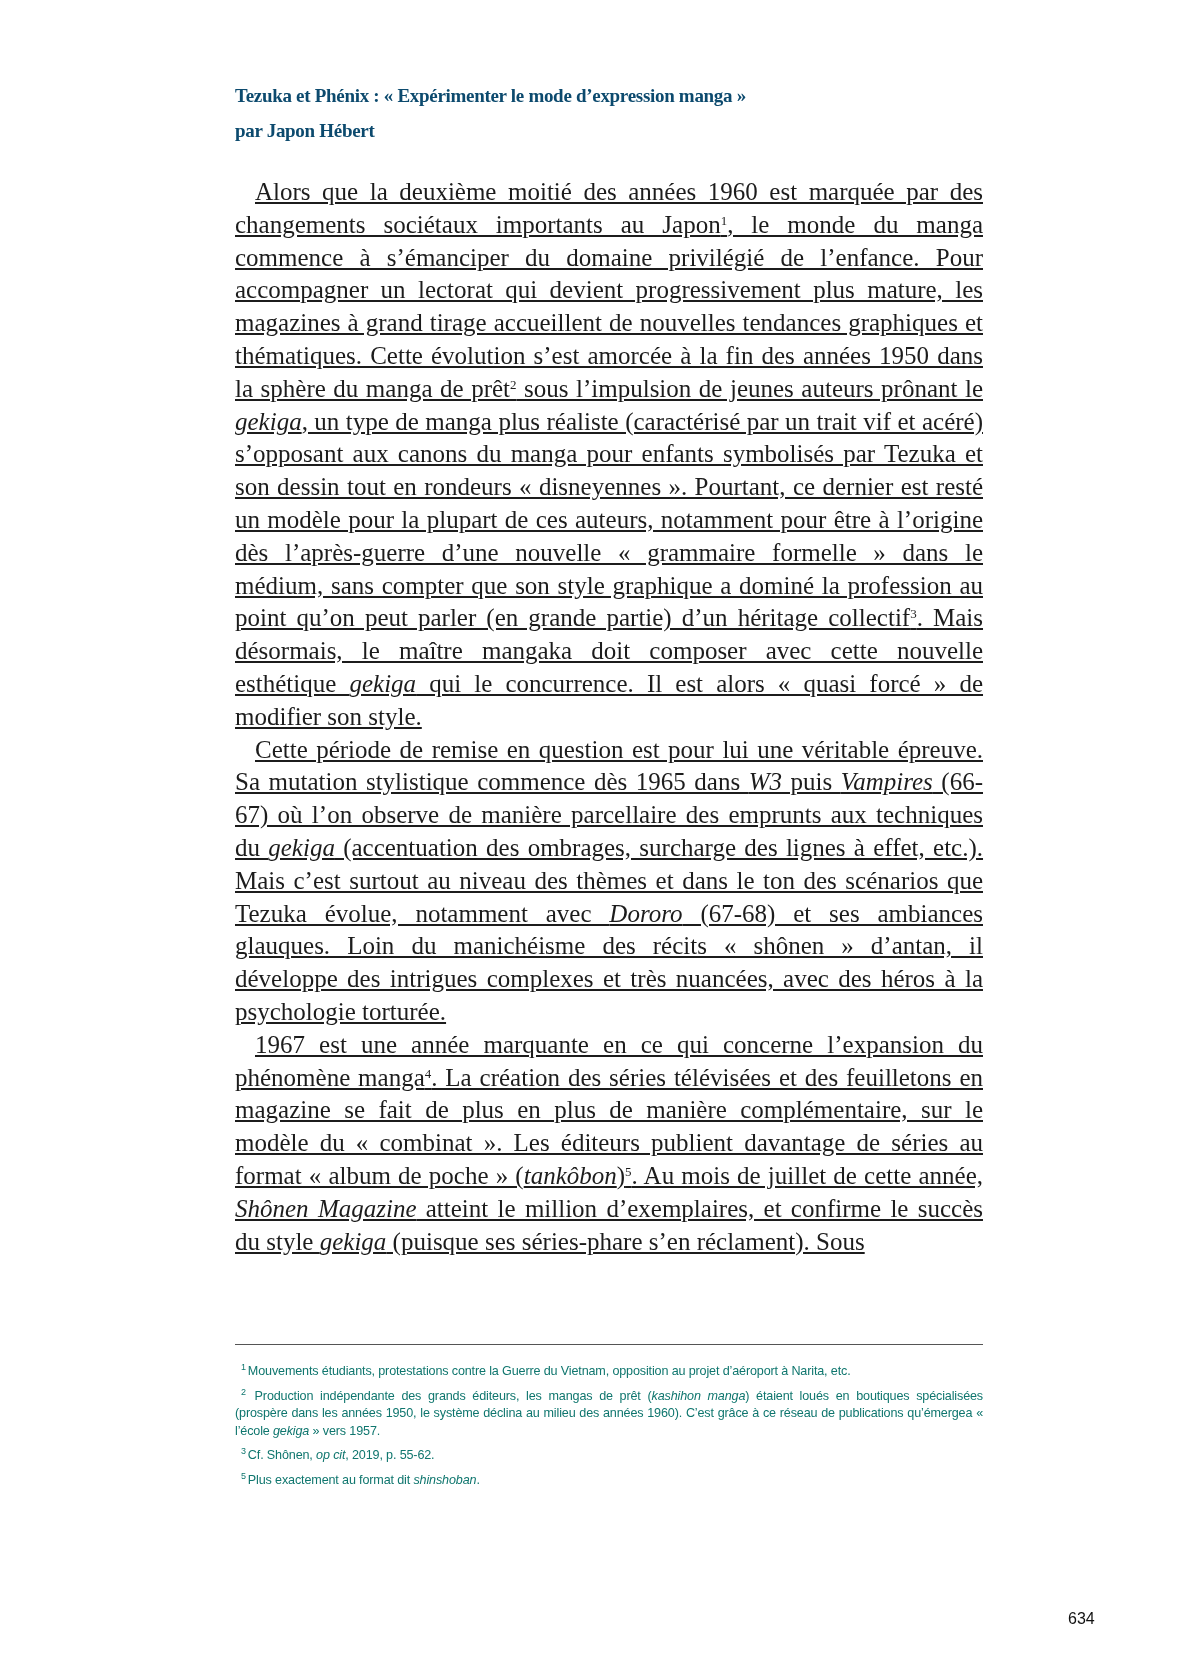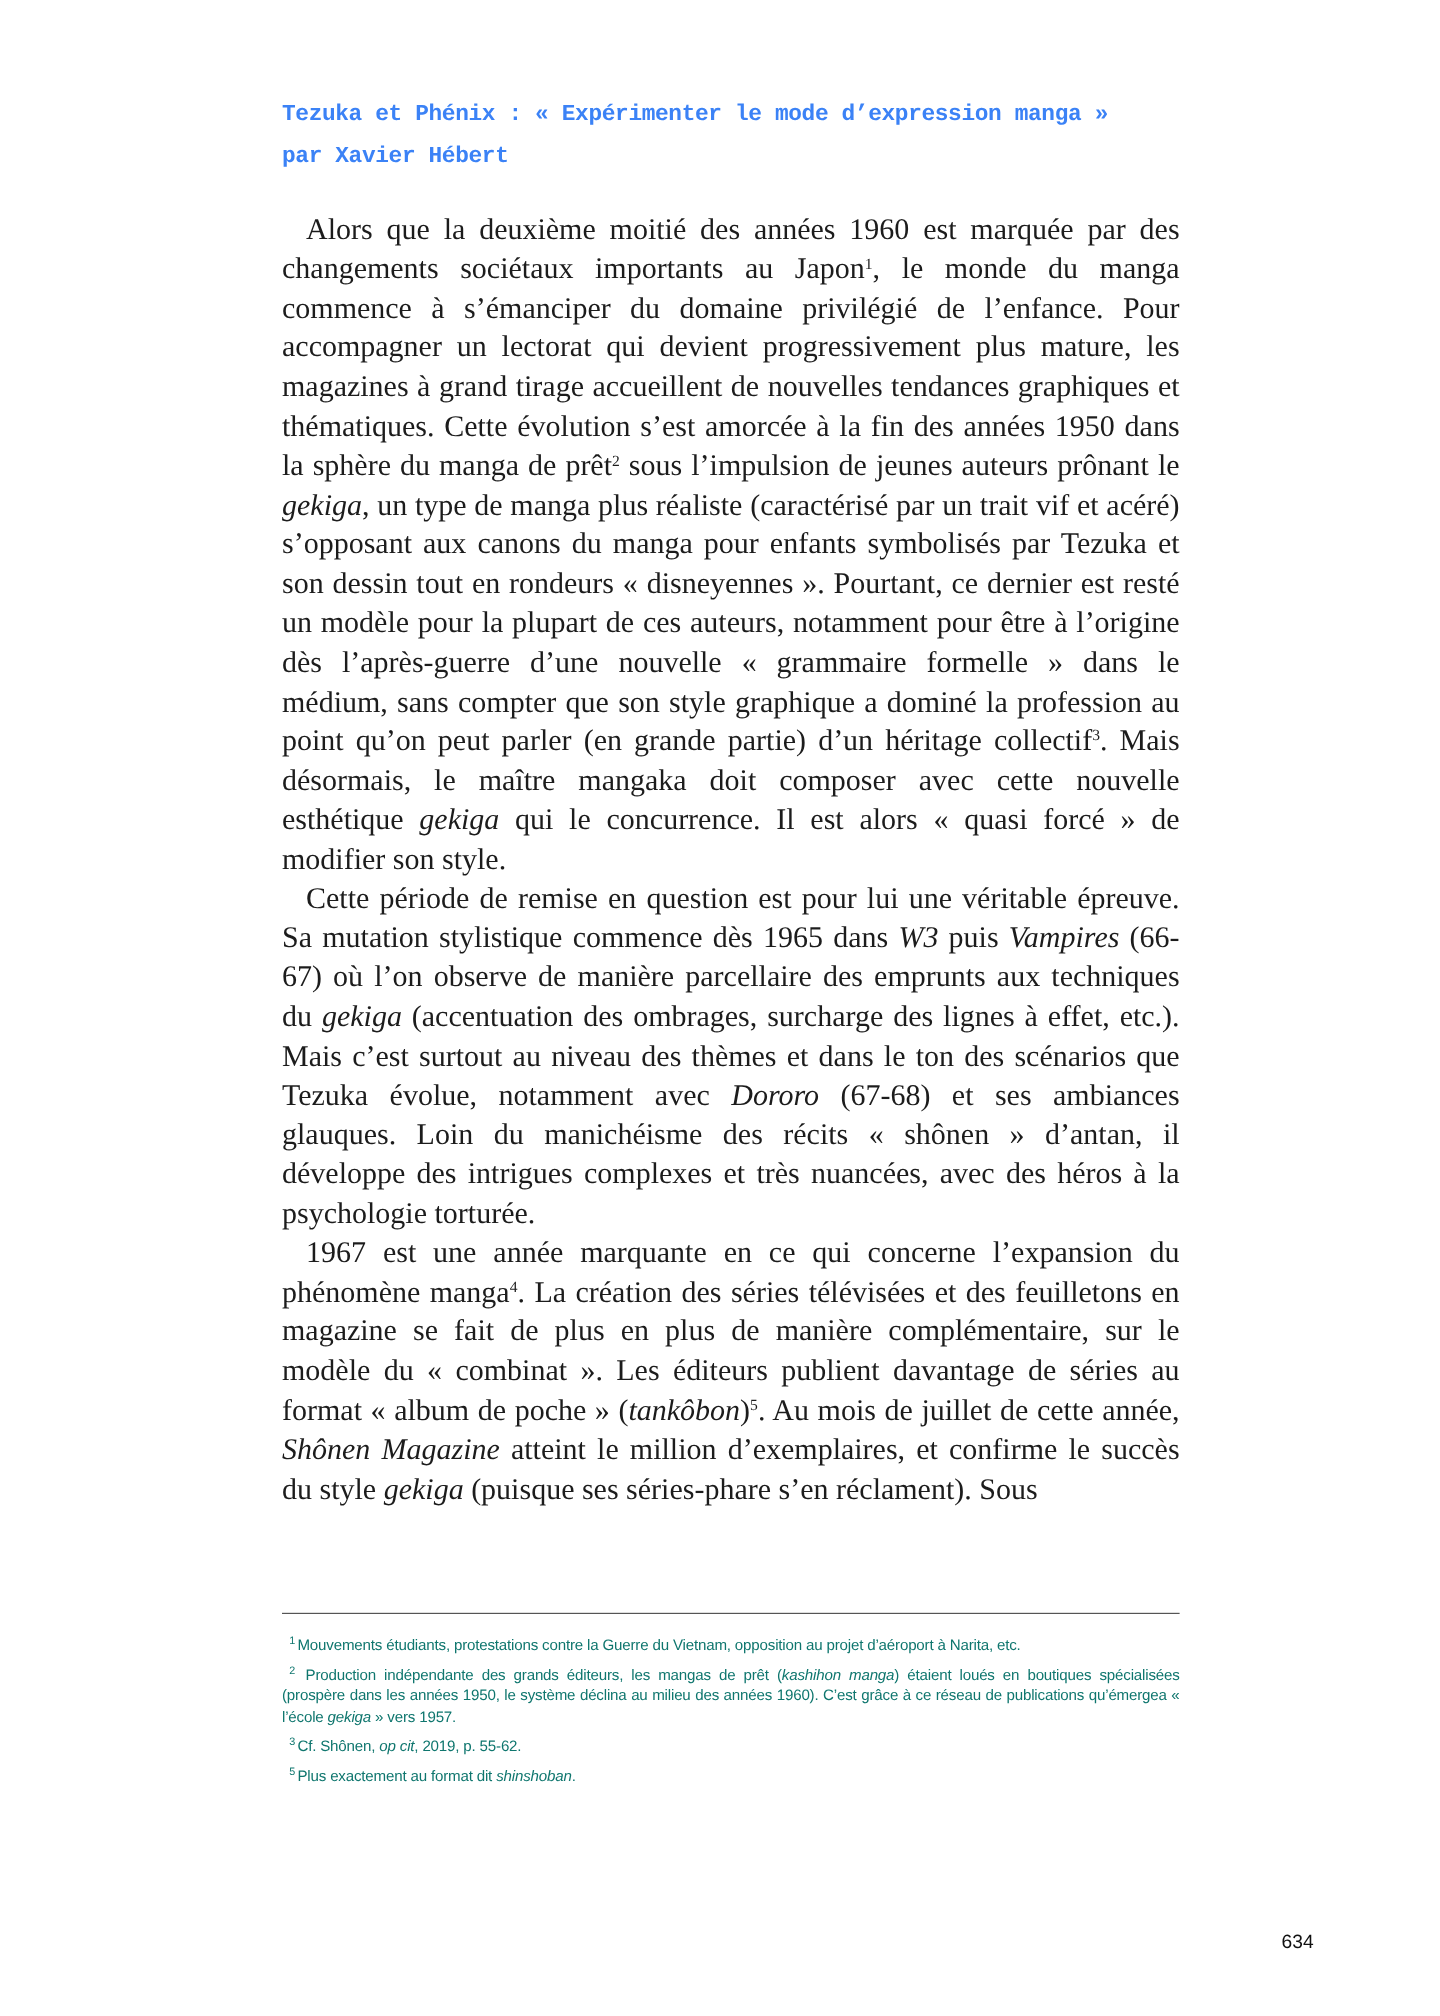--- a/index.html
+++ b/index.html
@@ -1,45 +1,45 @@
 <!DOCTYPE html>
 <html><head>
 <meta charset="utf-8">
 <style>
   html, body { margin:0; padding:0; background:#ffffff; }
   body { width:1200px; height:1680px; position:relative; overflow:hidden; color:#1a1a1a; }
   .page { position:absolute; left:0; top:0; width:1200px; height:1680px; background:#fff; }
   .title-block { position:absolute; left:235px; top:78px; width:760px;
-    font-family:Liberation Mono, monospace; font-weight:bold; font-size:19px; line-height:35px;
-    color:#3b82f6; letter-spacing:-0.3px; }
+    font-family:Liberation Serif, serif; font-weight:bold; font-size:19px; line-height:35px;
+    color:#0c4a6e; letter-spacing:-0.3px; }
   .title-block div { white-space:nowrap; }
   .body-text { position:absolute; left:235px; top:176px; width:748px;
     font-family:"Liberation Serif", serif; font-size:25px; line-height:32.8px;
-    color:#1c1c1c; text-align:justify; }
+    color:#1c1c1c; text-align:justify;text-decoration:underline; }
   .body-text p { margin:0; text-indent:20px; }
   .body-text sup { font-size:13px; vertical-align:8px; line-height:0; }
   .rule { position:absolute; left:235px; top:1344px; width:748px; height:0; border-top:1.5px solid #555; }
   .footnotes { position:absolute; left:235px; top:1363px; width:748px;
     font-family:"Liberation Sans", sans-serif; font-size:12.6px; line-height:17.5px;
     color:#0f766e; text-align:justify; letter-spacing:-0.15px; }
   .footnotes .fn { margin:0 0 7px 0; }
   .footnotes .fn.indent { padding-left:6px; }
   .footnotes sup { font-size:9px; vertical-align:5px; line-height:0; margin-right:2px; }
   .page-number { position:absolute; left:1068px; top:1610px;
     font-family:"Liberation Sans", sans-serif; font-size:16px; color:#111; }
   i { font-style:italic; }
 </style>
 </head>
 <body>
 
 <div class="page">
 
   <div class="title-block">
     <div>Tezuka et Phénix : « Expérimenter le mode d’expression manga »</div>
-    <div>par Xavier Hébert</div>
+    <div>par Japon Hébert</div>
   </div>
 
   <div class="body-text">
     <p><span>Alors que la deuxième moitié des années 1960 est marquée par des changements sociétaux importants au Japon</span><sup>1</sup><span>, le monde du manga commence à s’émanciper du domaine privilégié de l’enfance. Pour accompagner un lectorat qui devient progressivement plus mature, les magazines à grand tirage accueillent de nouvelles tendances graphiques et thématiques. Cette évolution s’est amorcée à la fin des années 1950 dans la sphère du manga de prêt</span><sup>2</sup><span> sous l’impulsion de jeunes auteurs prônant le </span><i>gekiga</i><span>, un type de manga plus réaliste (caractérisé par un trait vif et acéré) s’opposant aux canons du manga pour enfants symbolisés par Tezuka et son dessin tout en rondeurs « disneyennes ». Pourtant, ce dernier est resté un modèle pour la plupart de ces auteurs, notamment pour être à l’origine dès l’après-guerre d’une nouvelle « grammaire formelle » dans le médium, sans compter que son style graphique a dominé la profession au point qu’on peut parler (en grande partie) d’un héritage collectif</span><sup>3</sup><span>. Mais désormais, le maître mangaka doit composer avec cette nouvelle esthétique </span><i>gekiga</i><span> qui le concurrence. Il est alors « quasi forcé » de modifier son style.</span></p>
 
     <p><span>Cette période de remise en question est pour lui une véritable épreuve. Sa mutation stylistique commence dès 1965 dans </span><i>W3</i><span> puis </span><i>Vampires</i><span> (66-67) où l’on observe de manière parcellaire des emprunts aux techniques du </span><i>gekiga</i><span> (accentuation des ombrages, surcharge des lignes à effet, etc.). Mais c’est surtout au niveau des thèmes et dans le ton des scénarios que Tezuka évolue, notamment avec </span><i>Dororo</i><span> (67-68) et ses ambiances glauques. Loin du manichéisme des récits « shônen » d’antan, il développe des intrigues complexes et très nuancées, avec des héros à la psychologie torturée.</span></p>
 
     <p><span>1967 est une année marquante en ce qui concerne l’expansion du phénomène manga</span><sup>4</sup><span>. La création des séries télévisées et des feuilletons en magazine se fait de plus en plus de manière complémentaire, sur le modèle du « combinat ». Les éditeurs publient davantage de séries au format « album de poche » (</span><i>tankôbon</i><span>)</span><sup>5</sup><span>. Au mois de juillet de cette année, </span><i>Shônen Magazine</i><span> atteint le million d’exemplaires, et confirme le succès du style </span><i>gekiga</i><span> (puisque ses séries-phare s’en réclament). Sous</span></p>
   </div>
 

